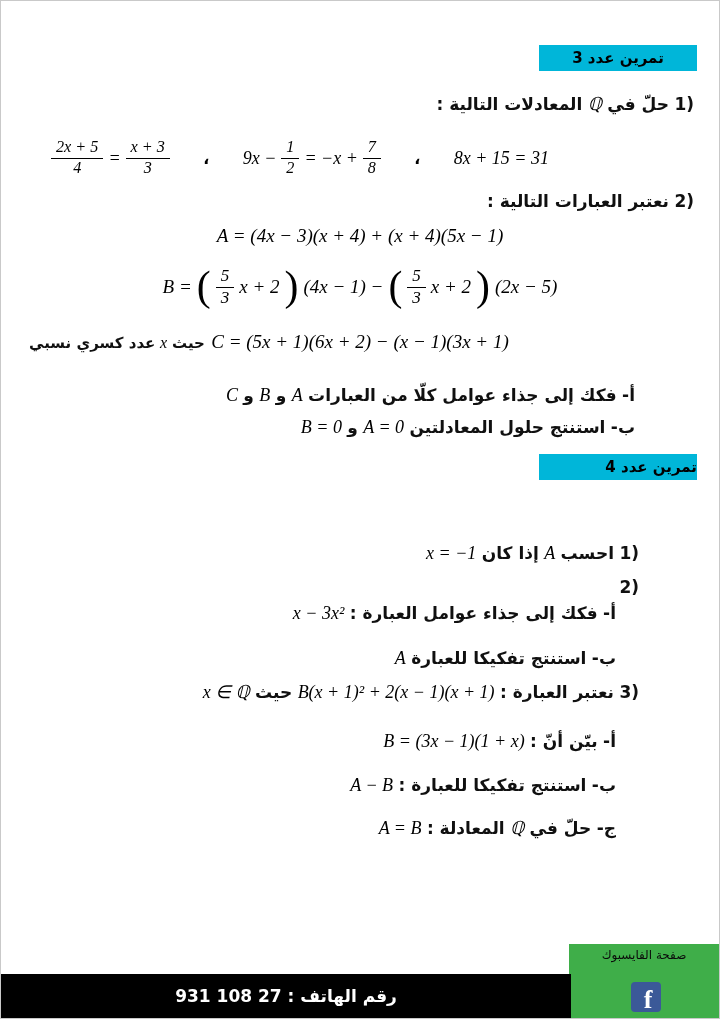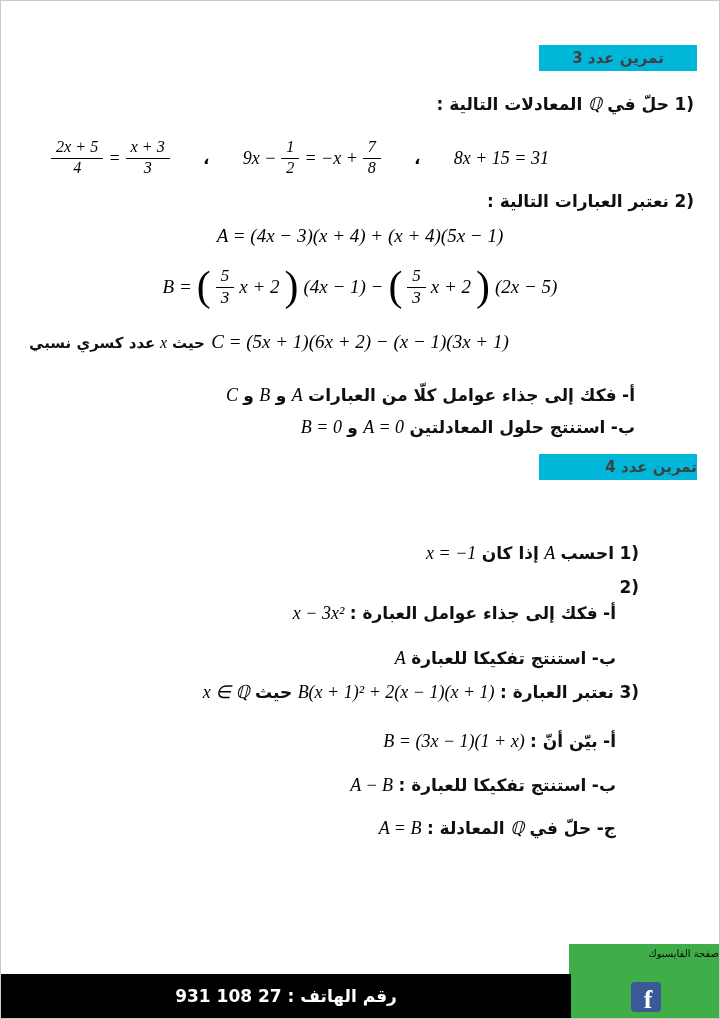--- a/index.html
+++ b/index.html
@@ -17,21 +17,21 @@
     font-family:"Liberation Serif", serif; font-style:italic;
     direction:ltr; unicode-bidi:isolate; font-weight:normal; color:#000;
   }
   .mflex { display:inline-flex; align-items:center; gap:5px; white-space:nowrap; }
   .frac { display:inline-flex; flex-direction:column; align-items:center; line-height:1.1; font-size:0.9em; }
   .frac .fnum { padding:0 5px 1px; border-bottom:1.4px solid #000; }
   .frac .fden { padding:1px 5px 0; }
   .bigp { font-size:2.2em; font-weight:300; line-height:0.9; font-style:normal; }
   .badge {
     position:absolute; right:22px; width:158px; height:26px;
-    background:#00b6d9; color:#404040; font-weight:bold; font-size:15px;
+    background:#00b6d9; color:#000000; font-weight:bold; font-size:15px;
     display:flex; align-items:center; justify-content:center;
   }
   .line { position:absolute; font-size:17px; white-space:nowrap; }
   .line .math { font-size:18px; }
   .centerline { position:absolute; left:0; right:0; display:flex; justify-content:center; }
   .sep { font-weight:bold; font-size:16px; }
   .footer-bar {
     position:absolute; left:0; bottom:0; width:570px; height:44px;
     background:#000000; display:flex; align-items:center; justify-content:center;
   }
@@ -204,21 +204,21 @@
     <span class="math">A = B</span>
   </div>
 
   <div class="line rtl" style="top:774px; right:103px;">
     <span class="ar">ب-</span>
     <span class="ar">استنتج تفكيكا للعبارة :</span>
     <span class="math">A − B</span>
   </div>
 
   <div class="fb-panel">
-    <div class="rtl arn" style="font-size:10px; text-align:right; padding-top:4px; color:#0a0a0a;">صفحة الفايسبوك</div>
+    <div class="rtl arn" style="font-size:12px; text-align:center; padding-top:4px; color:#0a0a0a;">صفحة الفايسبوك</div>
     <div class="fb-icon">
       <span>f</span>
     </div>
   </div>
 
   <div class="footer-bar rtl">
     <span class="ar" style="color:#ffffff; font-size:17px;">رقم الهاتف : 27 108 931</span>
   </div>
 
 </div>

